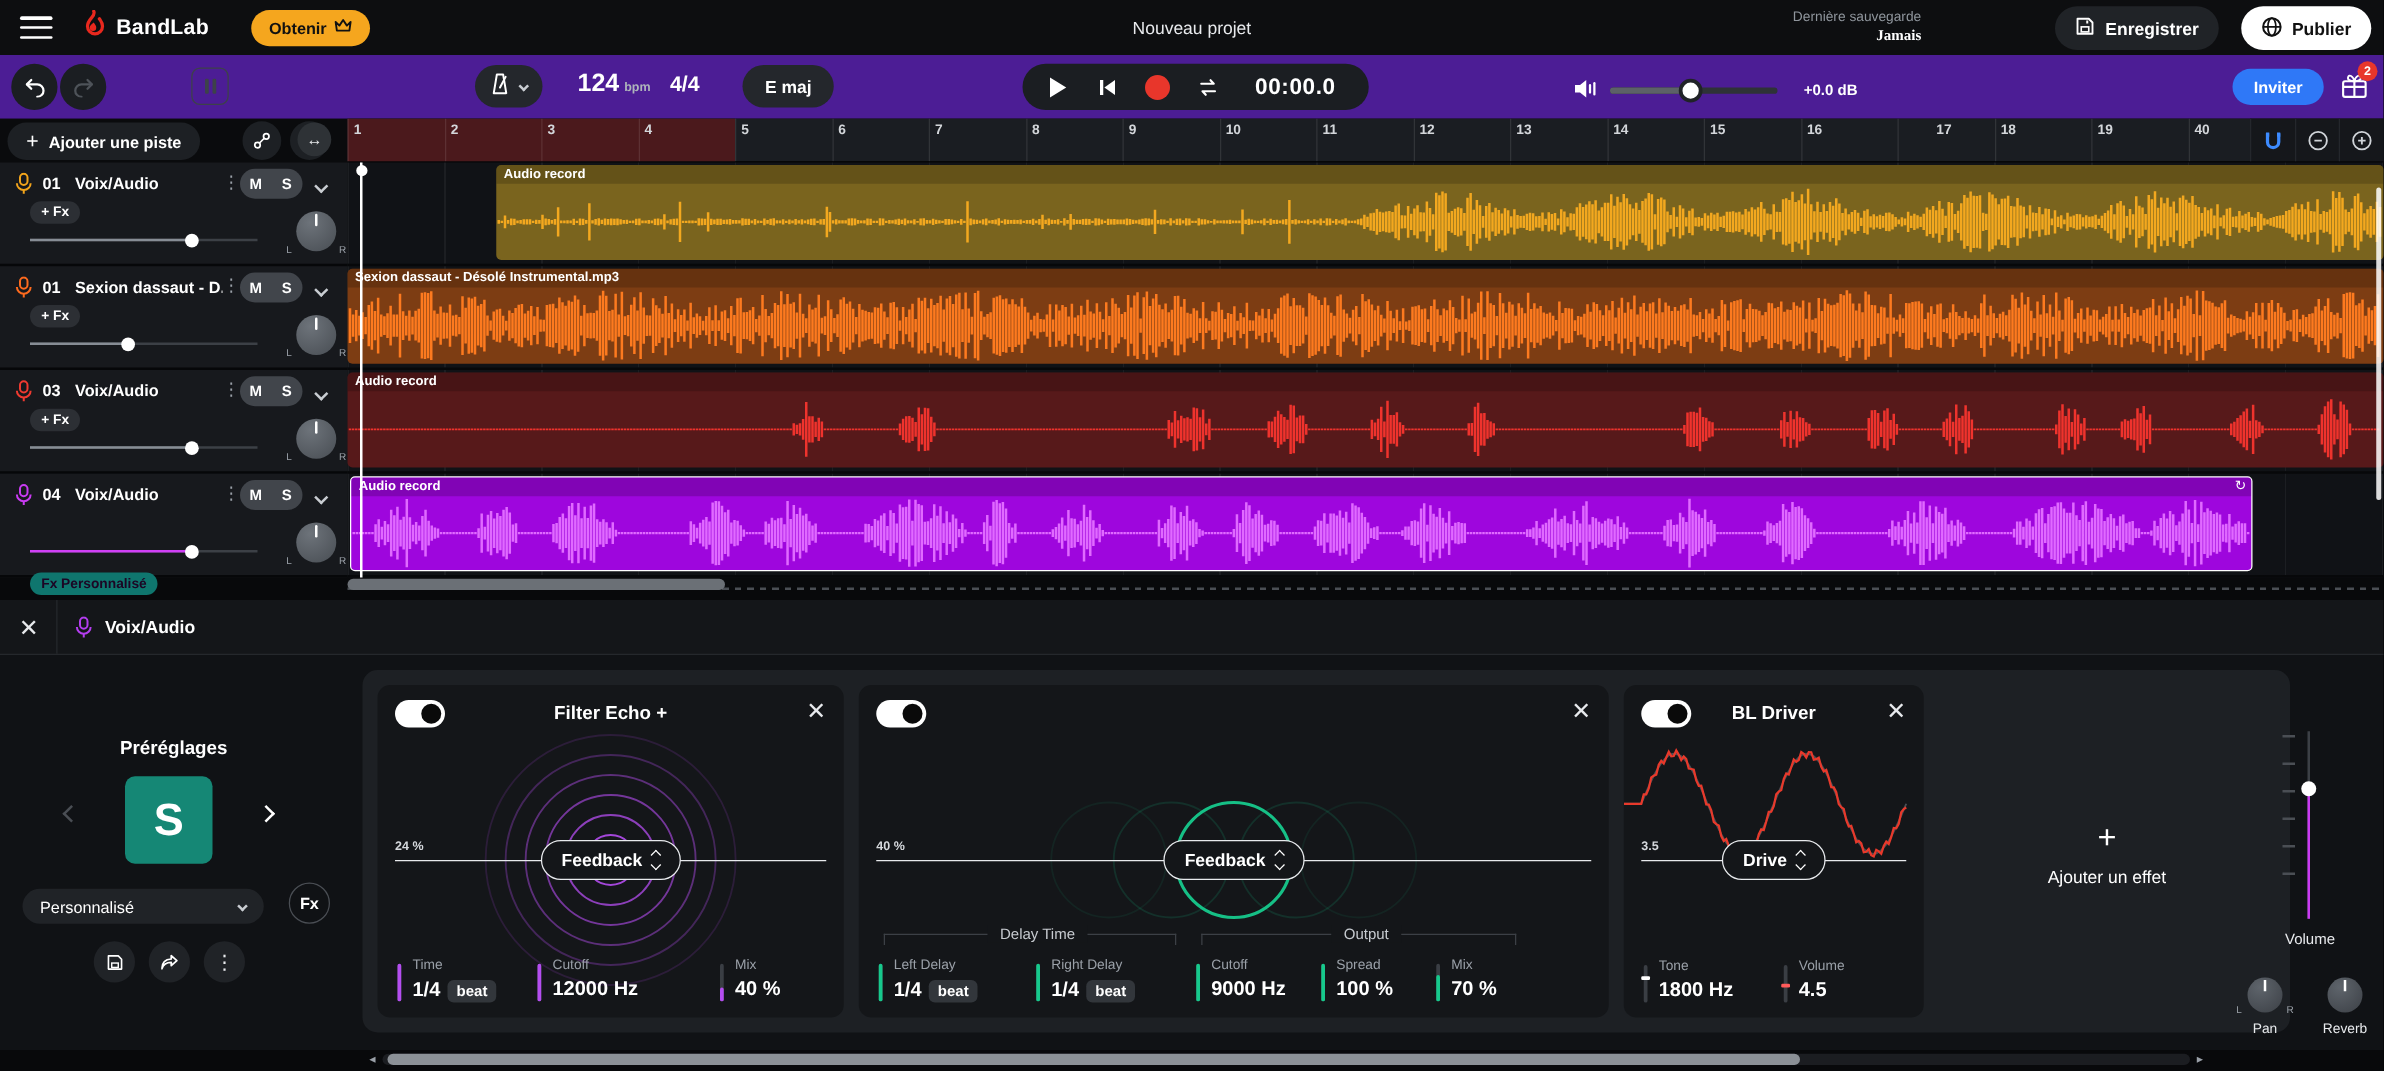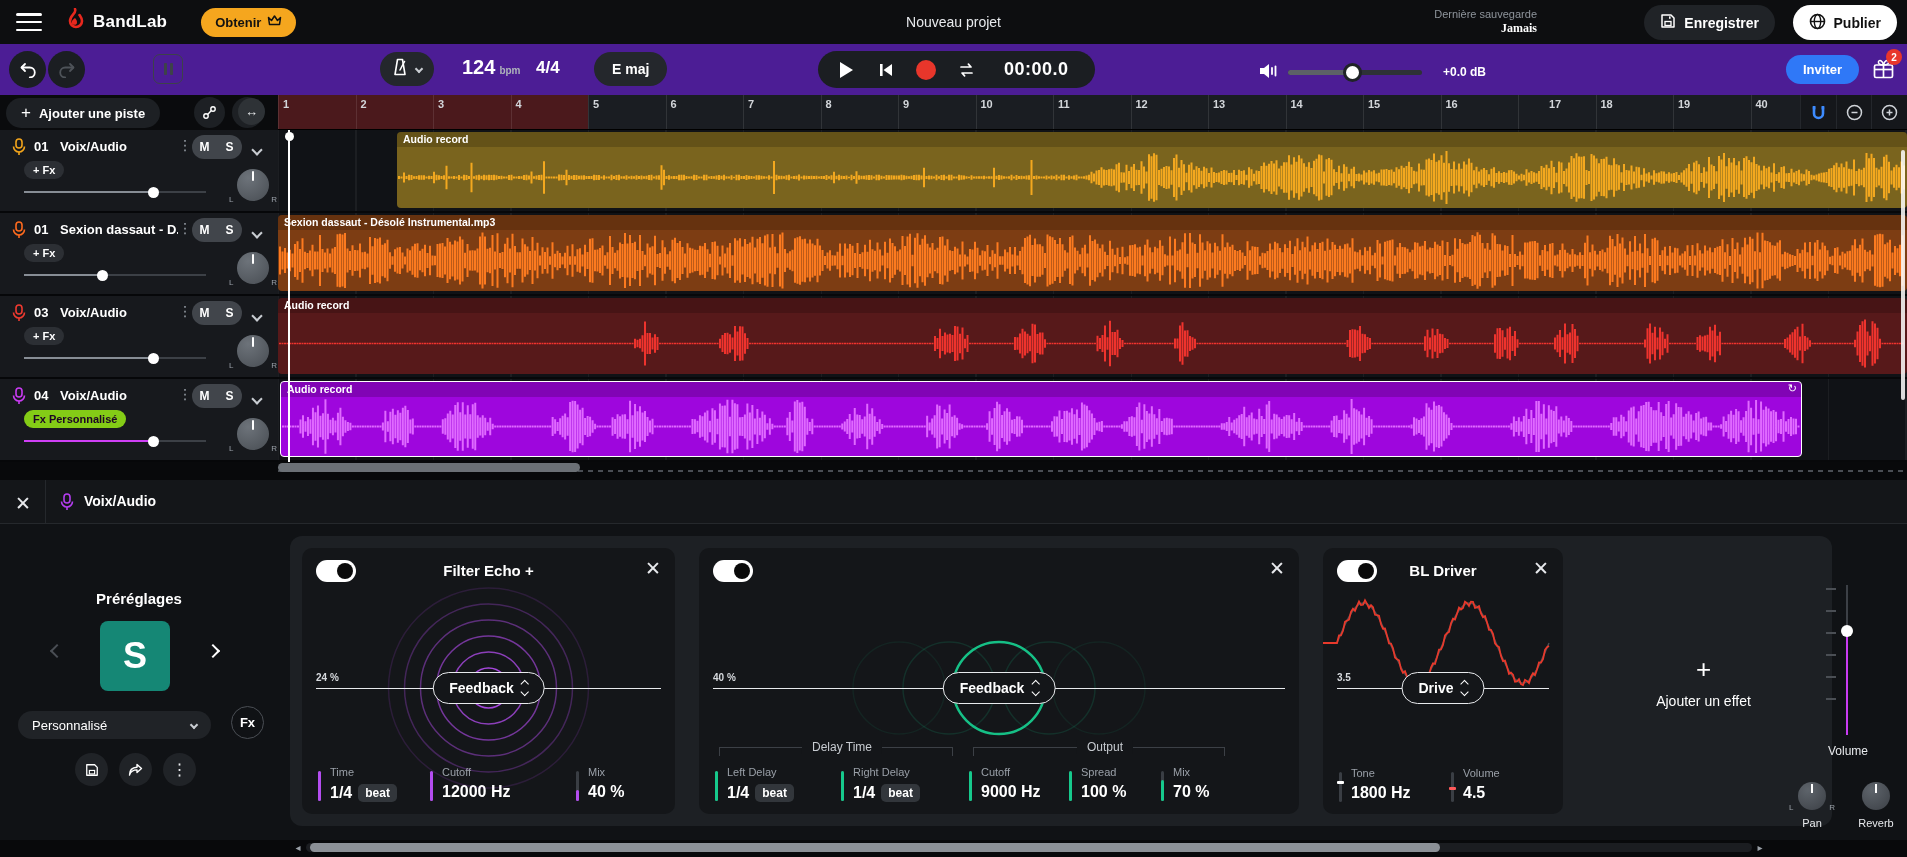--- a/index.html
+++ b/index.html
@@ -56,21 +56,21 @@
   .trow{position:relative;height:83px;background:#17191d;border-bottom:2px solid #060709;cursor:pointer;}
   .trow .mic{position:absolute;left:12px;top:8px;}
   .trow .tnum{position:absolute;left:34px;top:9px;font-size:13px;font-weight:700;}
   .trow .tname{position:absolute;left:60px;top:9px;font-size:13px;font-weight:700;white-space:nowrap;max-width:118px;overflow:hidden;}
   .trow .dots{position:absolute;left:178px;top:7px;color:#9aa0a8;font-size:14px;letter-spacing:0;cursor:pointer;}
   .ms{position:absolute;left:192px;top:5px;width:50px;height:24px;background:#41454b;border-radius:13px;display:flex;}
   .ms span{flex:1;display:flex;align-items:center;justify-content:center;font-size:12px;font-weight:700;cursor:pointer;}
   .tchev{position:absolute;left:253px;top:10px;cursor:pointer;}
   .chev{display:inline-block;width:8px;height:8px;border-right:2px solid #c9cdd2;border-bottom:2px solid #c9cdd2;transform:rotate(45deg);}
   .fxchip{position:absolute;left:24px;top:31px;background:#2c2f34;color:#fff;border-radius:11px;font-size:11px;font-weight:700;padding:3px 9px;cursor:pointer;}
-  .fxchip.custom{background:#84cc16;color:#1c0524;}
+  .fxchip.custom{background:#0f766e;color:#1c0524;margin-top:48px;}
   .fader{position:absolute;left:24px;top:61px;width:182px;height:2px;background:#3c4046;cursor:pointer;}
   .fader .ffill{position:absolute;left:0;top:0;height:2px;background:#878d95;}
   .fader .fdot{position:absolute;top:-4.5px;width:11px;height:11px;border-radius:50%;background:#fff;}
   .knob{position:absolute;left:237px;top:39px;width:32px;height:32px;border-radius:50%;background:radial-gradient(circle at 35% 28%,#6d737a,#484d53);cursor:pointer;}
   .knob .needle{position:absolute;left:50%;top:2px;width:2px;height:10px;background:#fff;transform:translateX(-50%);border-radius:1px;}
   .knob .kl,.knob .kr{position:absolute;bottom:-3px;font-size:8px;color:#9aa0a8;}
   .knob .kl{left:-8px;} .knob .kr{right:-8px;}
 
   .timeline{position:absolute;left:278px;top:0;right:0;height:100%;background:#101216;}
   .ruler{position:relative;height:35px;background:#1a1d22;border-bottom:1px solid #000;cursor:pointer;}
@@ -105,21 +105,21 @@
   .presets-t{position:absolute;left:0;top:66px;width:278px;text-align:center;font-size:15px;font-weight:700;}
   .ptile{position:absolute;left:100px;top:97px;width:70px;height:70px;background:#158775;border-radius:8px;display:flex;align-items:center;justify-content:center;font-size:36px;font-weight:700;cursor:pointer;}
   .pchev{position:absolute;top:122px;width:14px;height:14px;cursor:pointer;}
   .pchev i{display:block;width:10px;height:10px;border-right:2.5px solid #fff;border-top:2.5px solid #fff;}
   .pchev.left{left:52px;} .pchev.left i{transform:rotate(-135deg);border-color:#4a4e54;}
   .pchev.right{left:208px;} .pchev.right i{transform:rotate(45deg);}
   .pselect{position:absolute;left:18px;top:187px;width:193px;height:28px;background:#202327;border-radius:14px;display:flex;align-items:center;justify-content:space-between;padding:0 14px;font-size:13px;cursor:pointer;}
   .pselect .chev{width:6px;height:6px;}
   .fxcirc{position:absolute;left:231px;top:182px;width:33px;height:33px;border-radius:50%;border:1.5px solid #4a4e54;display:flex;align-items:center;justify-content:center;font-size:13px;font-weight:700;cursor:pointer;}
   .pbtn{position:absolute;top:229px;width:33px;height:33px;border-radius:50%;background:#202327;display:flex;align-items:center;justify-content:center;cursor:pointer;color:#e8eaed;}
-  .fxcards{position:absolute;left:290px;top:12px;width:1542px;height:290px;background:#1d2024;border-radius:12px;display:flex;gap:24px;padding:12px;}
+  .fxcards{position:absolute;left:290px;top:12px;width:1542px;height:290px;background:#1d2024;border-radius:12px;display:flex;gap:12px;padding:12px;}
   .fxcard{position:relative;height:266px;background:#141619;border-radius:10px;overflow:hidden;flex:none;}
   .toggle{position:absolute;left:14px;top:12px;width:40px;height:22px;background:#fff;border-radius:11px;cursor:pointer;}
   .toggle i{position:absolute;right:3px;top:3px;width:16px;height:16px;border-radius:50%;background:#0a0a0a;}
   .fxtitle{position:absolute;left:0;right:0;top:14px;text-align:center;font-size:15px;font-weight:700;}
   .fxclose{position:absolute;right:14px;top:9px;font-size:19px;color:#e8eaed;cursor:pointer;}
   .fxviz{position:absolute;left:0;right:0;top:0;height:100%;pointer-events:none;}
   .linerow{position:absolute;left:14px;right:14px;top:140px;height:0;}
   .hline{position:absolute;left:0;right:0;top:0;height:1px;background:#e8eaed;}
   .lineval{position:absolute;left:0;top:-16px;font-size:10px;font-weight:700;color:#d6d9dd;}
   .modepill{position:absolute;left:50%;top:0;transform:translate(-50%,-50%);background:#141619;border:1.5px solid #e8eaed;border-radius:17px;color:#fff;font-size:14px;font-weight:700;height:32px;padding:4px 16px;display:flex;align-items:center;gap:8px;cursor:pointer;}

